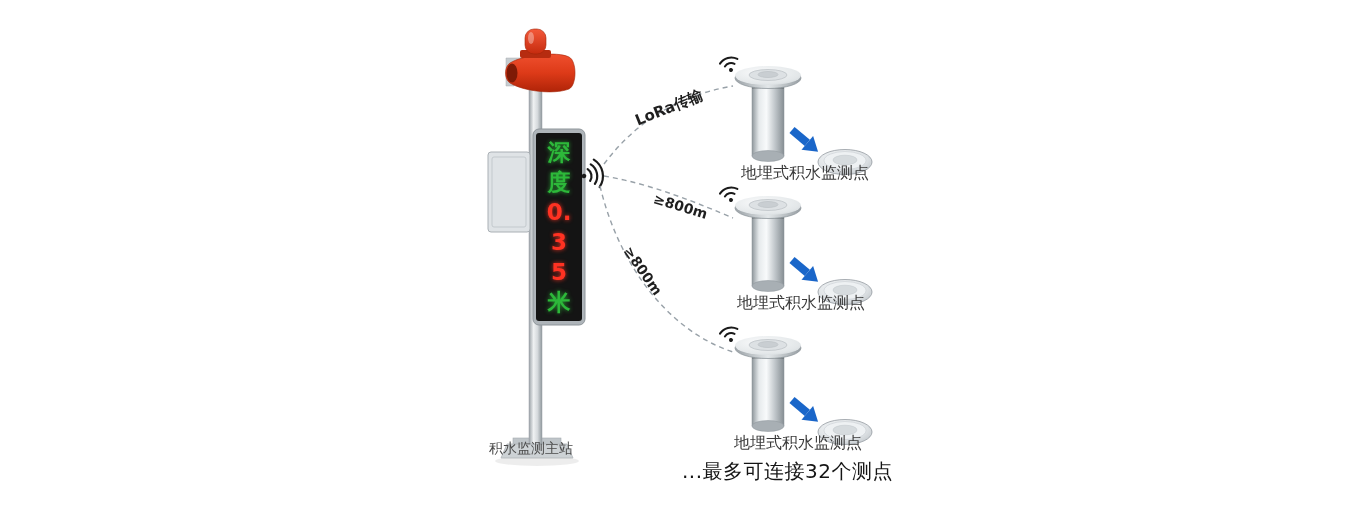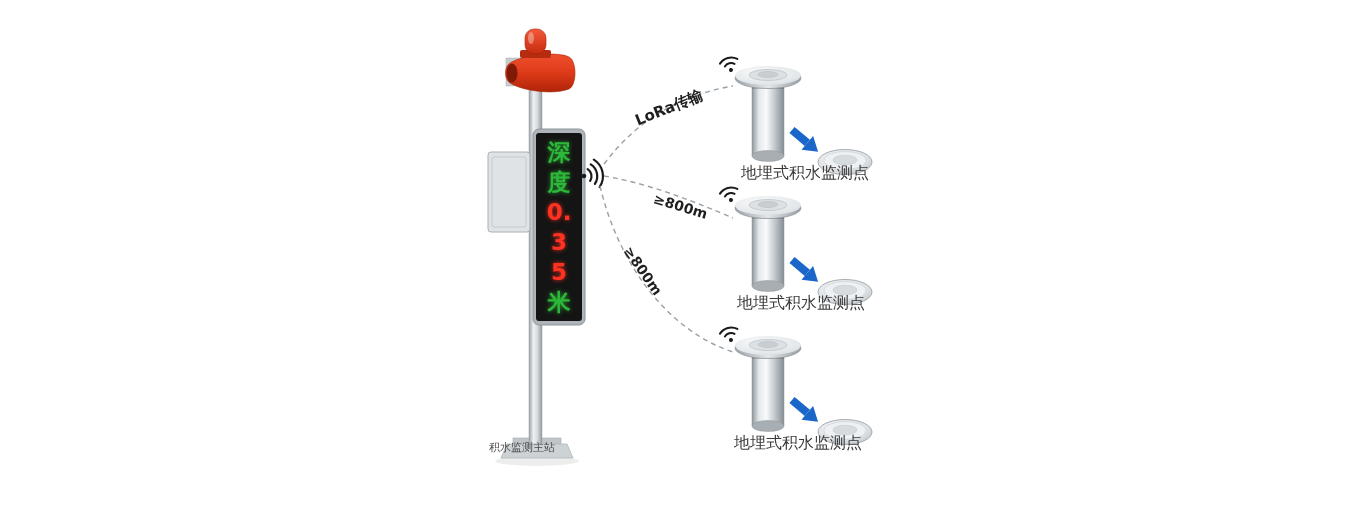--- a/index.html
+++ b/index.html
@@ -7,21 +7,21 @@
   .canvas{position:relative;width:1371px;height:515px;background:#ffffff;overflow:hidden}
   .abs{position:absolute}
   svg.layer{position:absolute;left:0;top:0}
 
   
   .led-col{position:absolute;left:536px;top:137px;width:46px;text-align:center;
            font-weight:700;font-size:23px;line-height:30px;letter-spacing:0}
   .led-green{color:var(--led-green,#2db83a);text-shadow:0 0 4px rgba(45,184,58,.85)}
   .led-red{color:var(--led-red,#ff3222);text-shadow:0 0 4px rgba(255,50,34,.85)}
 
-  .station-label{left:489px;top:440px;font-size:11px;color:#4a4a4a;white-space:nowrap}
+  .station-label{left:489px;top:440px;font-size:14px;color:#4a4a4a;white-space:nowrap}
 
   .link-label{font-weight:700;color:#1f1f1f;white-space:nowrap}
   .link-1{left:636px;top:112px;font-size:15px;transform:rotate(-22deg);transform-origin:left center}
   .link-2{left:654px;top:190px;font-size:14px;transform:rotate(17deg);transform-origin:left center}
   .link-3{left:627px;top:240px;font-size:14px;transform:rotate(55deg);transform-origin:left center}
 
   .sensor-label{font-size:16px;color:#3a3a3a;white-space:nowrap}
   .sensor-label-1{left:741px;top:163px}
   .sensor-label-2{left:737px;top:293px}
   .sensor-label-3{left:734px;top:433px}
@@ -215,13 +215,14 @@
   <div class="abs station-label">积水监测主站</div>
 
   <div class="abs link-label link-1">LoRa传输</div>
   <div class="abs link-label link-2">≥800m</div>
   <div class="abs link-label link-3">≥800m</div>
 
   <div class="abs sensor-label sensor-label-1">地埋式积水监测点</div>
   <div class="abs sensor-label sensor-label-2">地埋式积水监测点</div>
   <div class="abs sensor-label sensor-label-3">地埋式积水监测点</div>
 
+  <div class="abs caption">...最多可连接32个测点</div>
 </div>
 
 </body></html>

